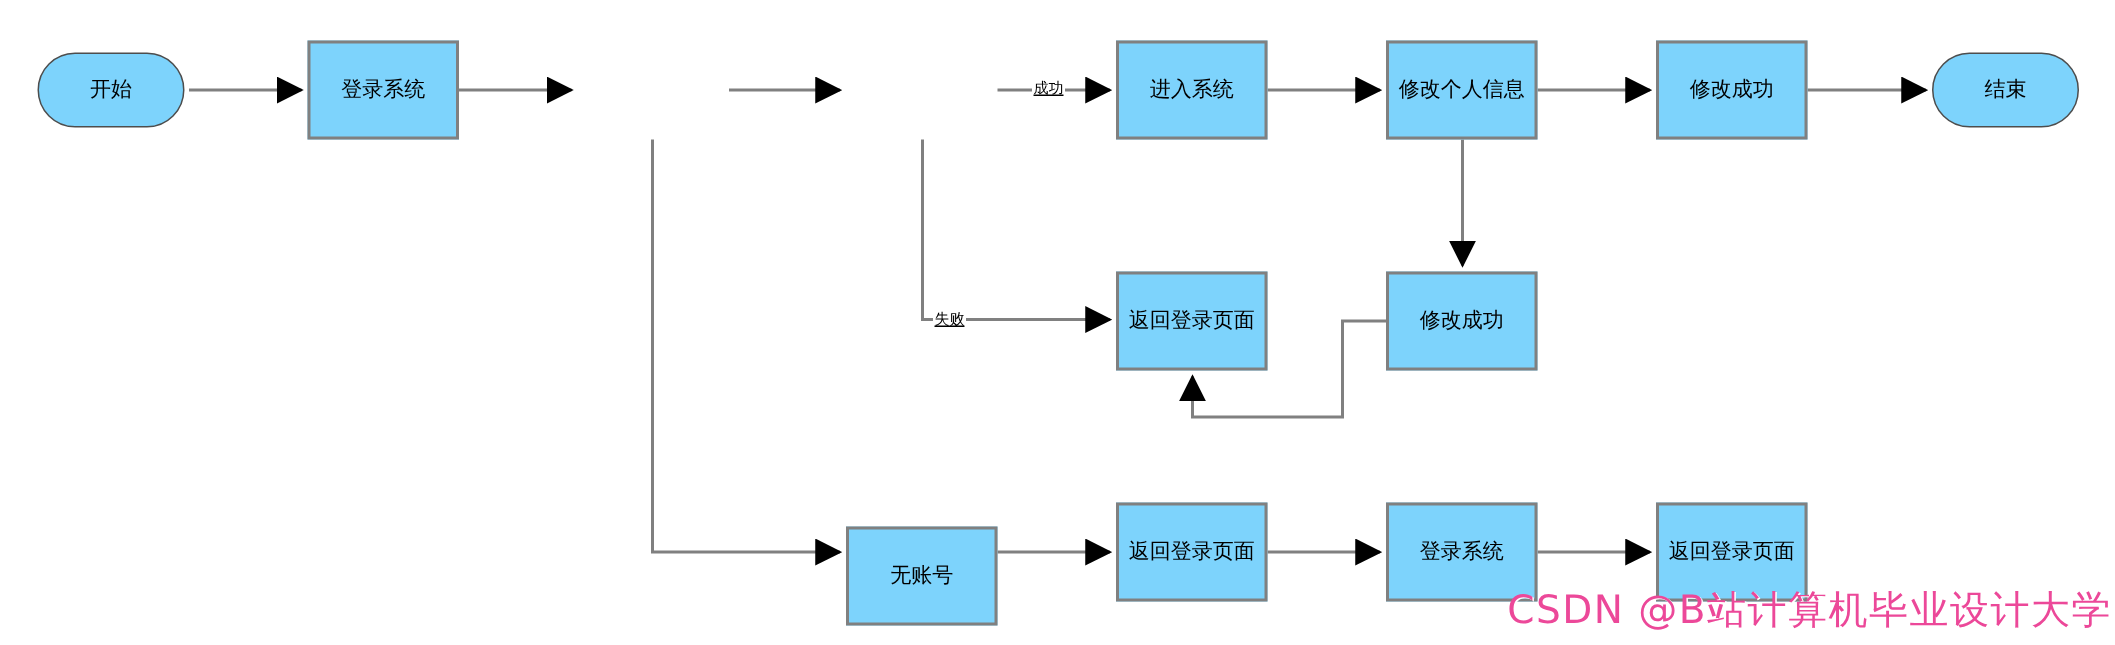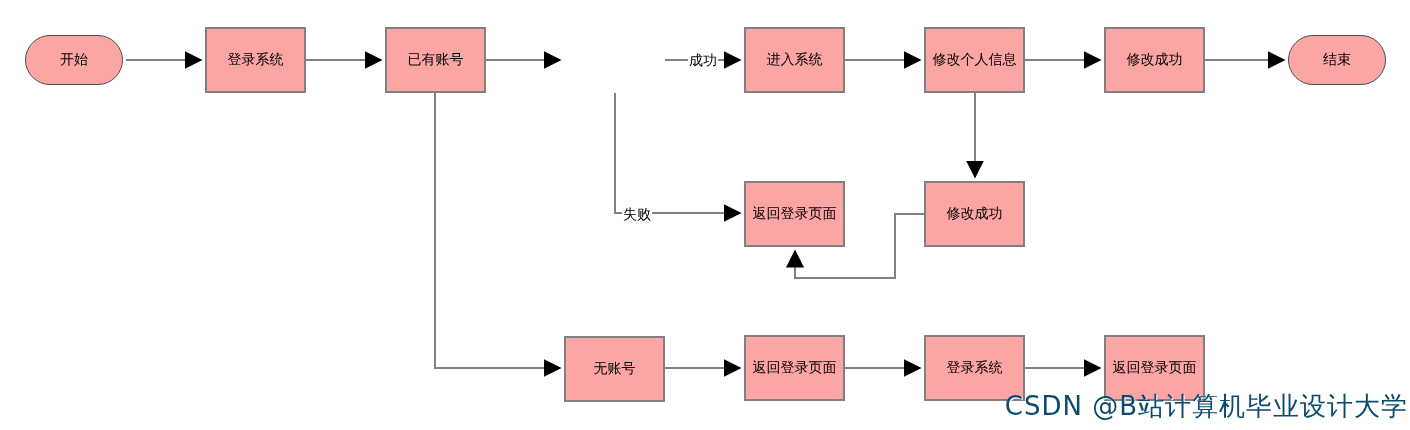--- a/index.html
+++ b/index.html
@@ -8,47 +8,48 @@
     width:1410px;height:430px;
     background:#ffffff;
     font-family:"DejaVu Sans","Liberation Sans",sans-serif;
     overflow:hidden;
   }
   .node{
     position:absolute;
     box-sizing:border-box;
     width:101px;height:66px;
     border:2px solid #808080;
-    background:#fca5a5;
+    background:#7dd3fc;
     display:flex;align-items:center;justify-content:center;
     font-size:14px;color:#000000;
     text-align:center;
     z-index:2;
   }
   .terminator{
     width:98px;height:50px;
     border:1px solid #4d4d4d;
     border-radius:25px;
   }
   .edge-layer{position:absolute;left:0;top:0;z-index:1;}
   .edge-label{
     position:absolute;
     z-index:3;
     background:#ffffff;
-    font-size:14px;color:#000000;
+    font-size:10px;color:#000000;
     line-height:18px;
     padding:0 1px;
     white-space:nowrap;
+    text-decoration:underline;
   }
   .watermark{
     position:absolute;
     right:2px;bottom:6px;
     z-index:4;
     font-size:26px;
-    color:#0c4a6e;
+    color:#ec4899;
     text-shadow:1px 1px 0 #ffffff;
     white-space:nowrap;
     letter-spacing:1px;
     pointer-events:none;
   }
 </style>
 </head>
 <body>
 
 <div id="canvas">
@@ -76,44 +77,41 @@
       <path d="M1025 368 L1100 368" marker-end="url(#arrow)"></path>
     </g>
   </svg>
 
   <div class="node terminator" style="left:25px;top:35px">
     <span>开始</span>
   </div>
   <div class="node" style="left:205px;top:27px">
     <span>登录系统</span>
   </div>
-  <div class="node" style="left:385px;top:27px">
-    <span>已有账号</span>
-  </div>
   <div class="node" style="left:744px;top:27px">
     <span>进入系统</span>
   </div>
   <div class="node" style="left:1104px;top:27px">
     <span>修改成功</span>
   </div>
   <div class="node" style="left:924px;top:27px">
     <span>修改个人信息</span>
   </div>
   <div class="node terminator" style="left:1288px;top:35px">
     <span>结束</span>
   </div>
 
   <div class="node" style="left:744px;top:181px">
     <span>返回登录页面</span>
   </div>
   <div class="node" style="left:924px;top:181px">
     <span>修改成功</span>
   </div>
 
-  <div class="node" style="left:564px;top:336px">
+  <div class="node" style="left:564px;top:351px">
     <span>无账号</span>
   </div>
   <div class="node" style="left:744px;top:335px">
     <span>返回登录页面</span>
   </div>
   <div class="node" style="left:924px;top:335px">
     <span>登录系统</span>
   </div>
   <div class="node" style="left:1104px;top:335px">
     <span>返回登录页面</span>

